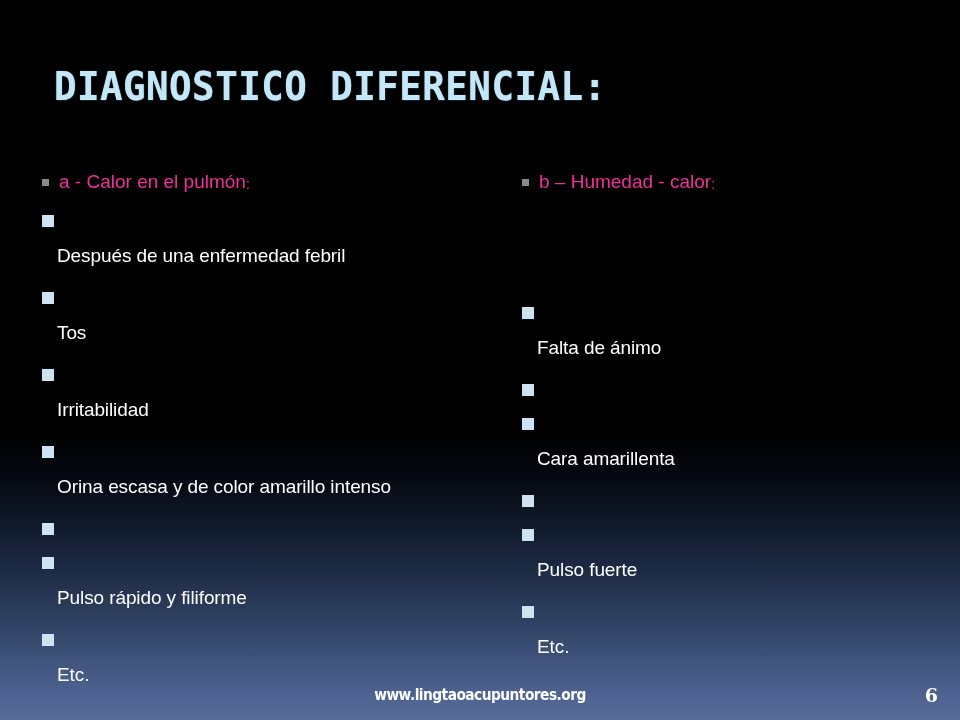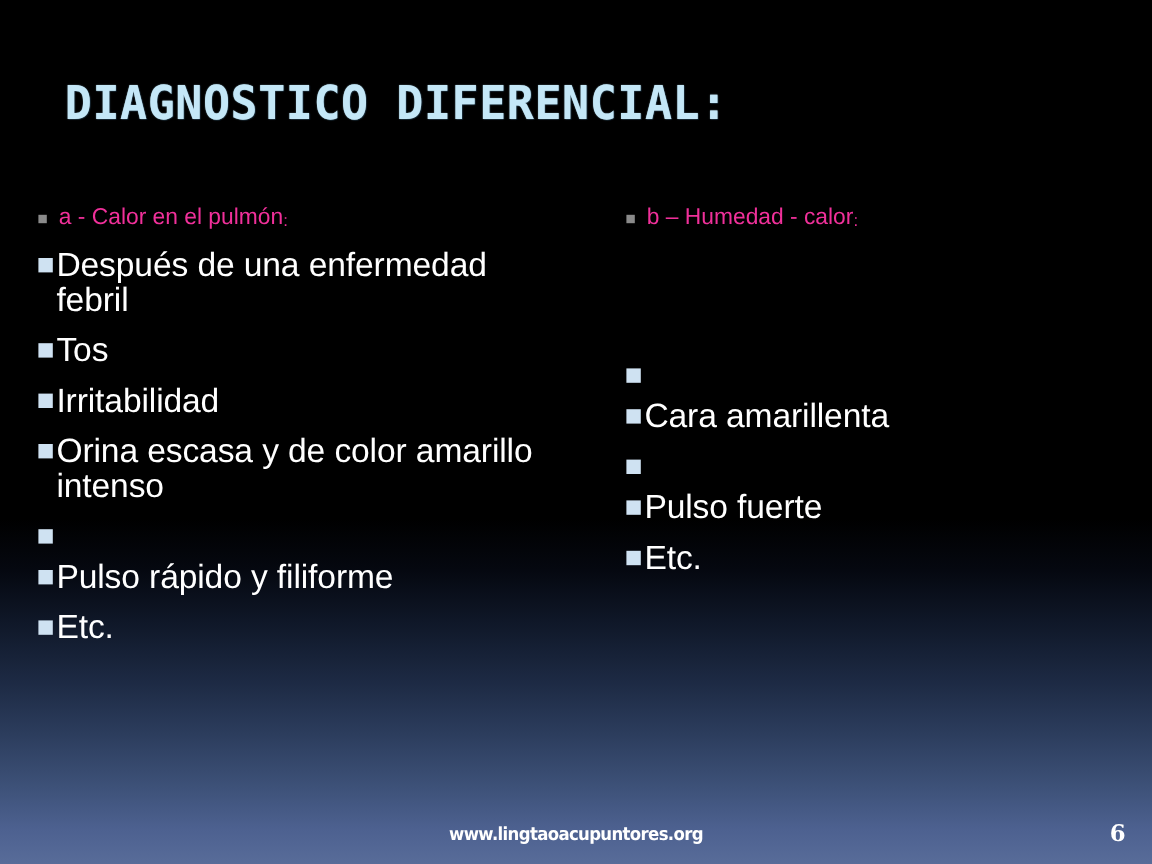--- a/index.html
+++ b/index.html
@@ -42,21 +42,21 @@
                  1px 1px 0 rgba(10,30,45,0.55);
     transform: scaleX(0.96);
     transform-origin: left center;
   }
 
   
   .column {
     position: absolute;
     top: 168px;
   }
-  #col-left  { left: 32px;  width: 430px; }
+  #col-left  { left: 42px;  width: 430px; }
   #col-right { left: 522px; width: 420px; }
 
   
   .heading-row {
     display: flex;
     align-items: flex-start;
     height: 38px;
   }
   .heading-bullet {
     flex: 0 0 auto;
@@ -93,24 +93,25 @@
   }
   .item-bullet {
     flex: 0 0 auto;
     width: 12px;
     height: 12px;
     background: #cfe2f2;
     margin-top: 9px;
     margin-right: 3px;
   }
   .item-text {
-    font-size: 28px;
+    font-size: 19px;
     line-height: 29px;
     color: #ffffff;
     letter-spacing: -0.1px;
+    margin-top: 35px;
   }
 
   
   #footer-url {
     position: absolute;
     left: 0;
     right: 0;
     top: 686px;
     text-align: center;
     font-family: "DejaVu Sans", sans-serif;
@@ -180,20 +181,24 @@
     <div class="heading-row">
       <span class="heading-bullet"></span>
       <span class="heading-text"><span>b – Humedad - calor</span><span class="small-colon">:</span></span>
     </div>
 
     <div class="spacer"></div>
 
     <ul class="bullet-list">
       <li class="bullet-item">
         <span class="item-bullet"></span>
+        <span class="item-text">Falta de ánimo</span>
+      </li>
+      <li class="bullet-item">
+        <span class="item-bullet"></span>
       </li>
       <li class="bullet-item">
         <span class="item-bullet"></span>
         <span class="item-text">Cara amarillenta</span>
       </li>
       <li class="bullet-item">
         <span class="item-bullet"></span>
       </li>
       <li class="bullet-item">
         <span class="item-bullet"></span>

